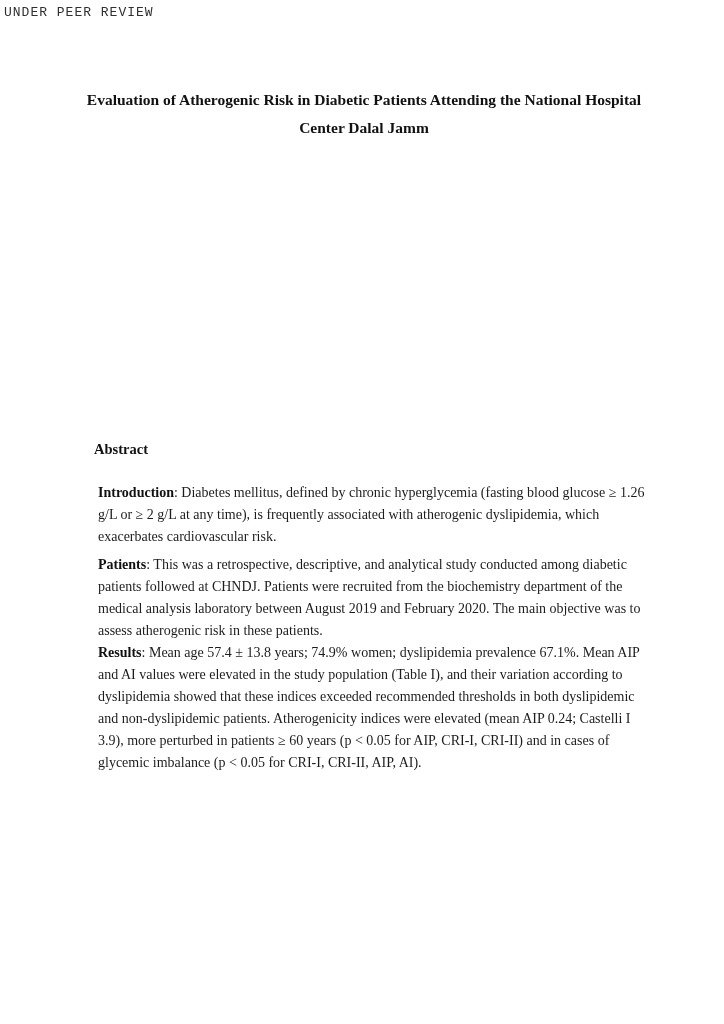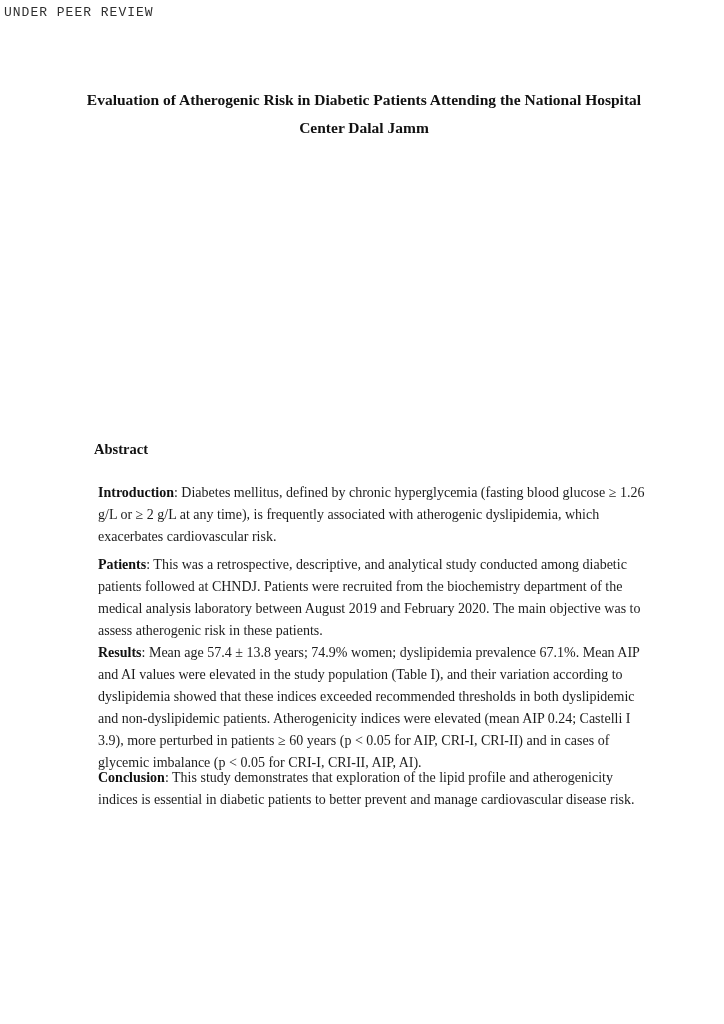--- a/index.html
+++ b/index.html
@@ -75,15 +75,14 @@
   <div class="title">Evaluation of Atherogenic Risk in Diabetic Patients Attending the National Hospital Center Dalal Jamm</div>
 
   <div class="abstract-heading">Abstract</div>
 
   <p class="para p-intro"><span class="lead">Introduction</span><span>: Diabetes mellitus, defined by chronic hyperglycemia (fasting blood glucose ≥ 1.26 g/L or ≥ 2 g/L at any time), is frequently associated with atherogenic dyslipidemia, which exacerbates cardiovascular risk.</span></p>
 
   <p class="para p-methods"><span class="lead">Patients</span><span>: This was a retrospective, descriptive, and analytical study conducted among diabetic patients followed at CHNDJ. Patients were recruited from the biochemistry department of the medical analysis laboratory between August 2019 and February 2020. The main objective was to assess atherogenic risk in these patients.</span></p>
 
   <p class="para p-results"><span class="lead">Results</span><span>: Mean age 57.4 ± 13.8 years; 74.9% women; dyslipidemia prevalence 67.1%. Mean AIP and AI values were elevated in the study population (Table I), and their variation according to dyslipidemia showed that these indices exceeded recommended thresholds in both dyslipidemic and non-dyslipidemic patients. Atherogenicity indices were elevated (mean AIP 0.24; Castelli I 3.9), more perturbed in patients ≥ 60 years (p &lt; 0.05 for AIP, CRI-I, CRI-II) and in cases of glycemic imbalance (p &lt; 0.05 for CRI-I, CRI-II, AIP, AI).</span></p>
 
-  <p class="para p-conclusion"><span class="lead">Conclusion</span><span>: This study demonstrates that exploration of the lipid profile and atherogenicity indices is essential in diabetic patients to better prevent and manage cardiovascular disease risk.</span></p>
 
 </div>
 
 </body></html>

